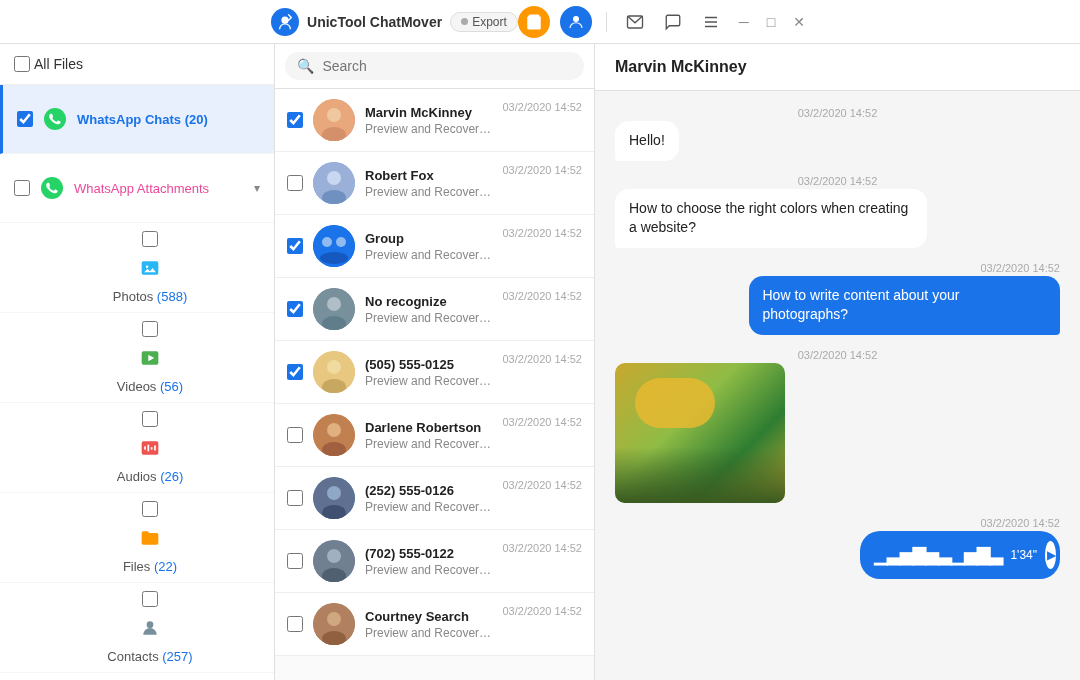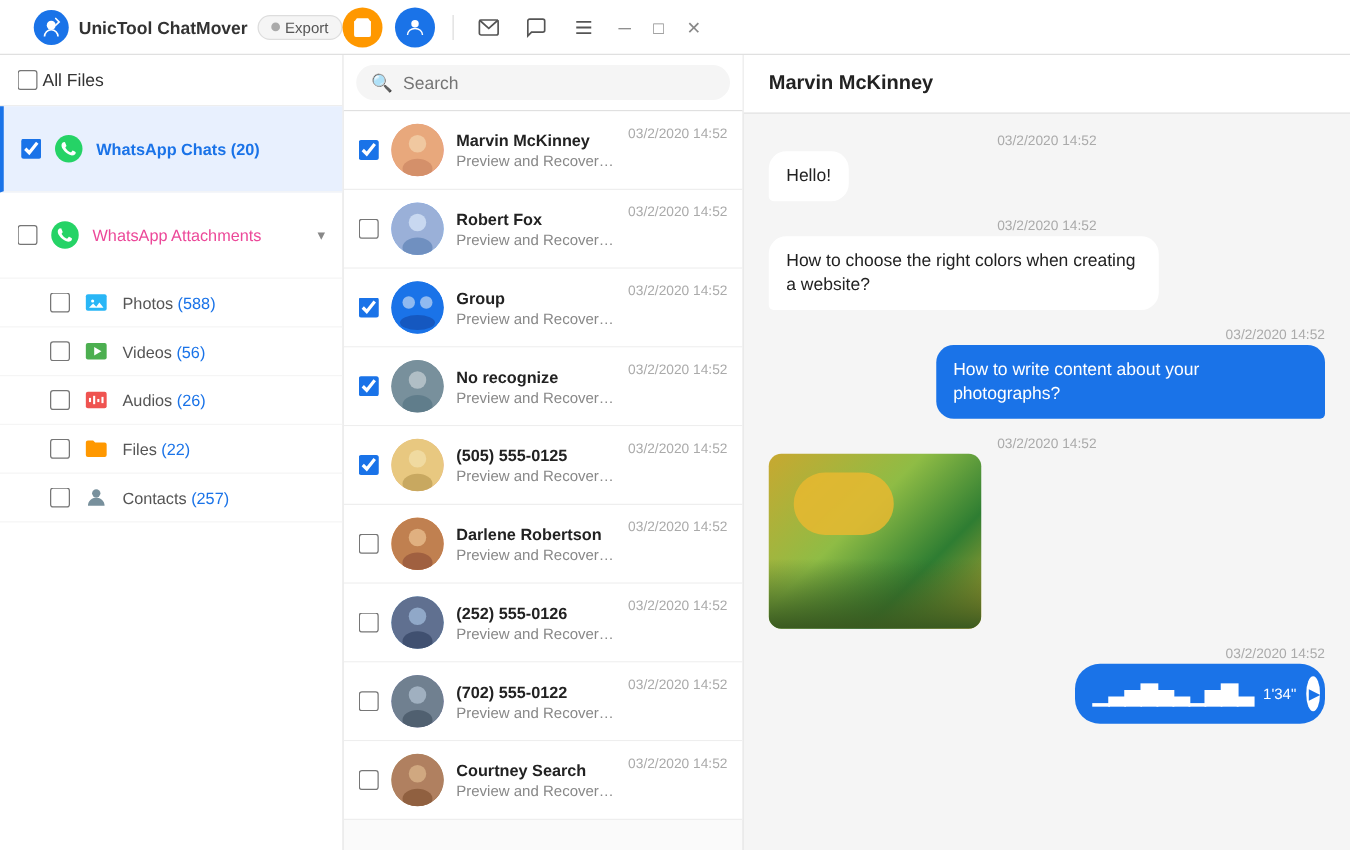--- a/index.html
+++ b/index.html
@@ -2,21 +2,21 @@
 <html><head>
   <meta charset="utf-8">
   <style>
     * { box-sizing: border-box; margin: 0; padding: 0; }
     body { font-family: -apple-system, BlinkMacSystemFont, 'Segoe UI', sans-serif; width: 1080px; height: 680px; overflow: hidden; background: #f0f0f0; }
 
     
     .titlebar {
       display: flex; align-items: center; height: 44px;
       background: #fff; border-bottom: 1px solid #e0e0e0;
-      padding: 0 27px; justify-content: flex-start;
+      padding: 0 6px; justify-content: center;
     }
     .titlebar-left { display: flex; align-items: center; gap: 8px; }
     .app-logo { width: 28px; height: 28px; background: #1a73e8; border-radius: 50%; display:flex; align-items:center; justify-content:center; }
     .app-logo svg { width: 18px; height: 18px; }
     .app-title { font-size: 14px; font-weight: 600; color: #333; }
     .export-badge {
       background: #f5f5f5; border: 1px solid #ddd; border-radius: 12px;
       padding: 2px 10px; font-size: 12px; color: #555; display:flex; align-items:center; gap:4px;
     }
     .export-badge-dot { width: 7px; height: 7px; background: #aaa; border-radius: 50%; }
@@ -50,21 +50,21 @@
     .sidebar-item.active { background: #e8f0fe; border-left: 3px solid #1a73e8; }
     .sidebar-item.active .item-label { color: #1a73e8; font-weight: 600; }
     .item-cb { width: 16px; height: 16px; cursor:pointer; flex-shrink:0; }
     .item-icon { width: 24px; height: 24px; flex-shrink:0; }
     .item-label { font-size: 13px; color: #ec4899; flex: 1; }
     .item-count { font-size: 13px; color: #1a73e8; }
     .chevron { font-size: 12px; color: #888; }
 
     .sub-item {
       display: flex; align-items: center; padding: 8px 14px 8px 40px;
-      gap: 10px; cursor: pointer; border-bottom: 1px solid #f5f5f5;
+      gap: 10px; cursor: pointer; border-bottom: 1px solid #f5f5f5; flex-direction: column;
     }
     .sub-item-icon { width: 22px; height: 22px; flex-shrink:0; display:flex; align-items:center; justify-content:center; }
     .sub-item-label { font-size: 13px; color: #555; flex: 1; }
     .sub-item-count { font-size: 13px; color: #1a73e8; }
 
     
     .middle-panel {
       width: 320px; background: #fafafa; border-right: 1px solid #e0e0e0;
       display: flex; flex-direction: column;
     }

